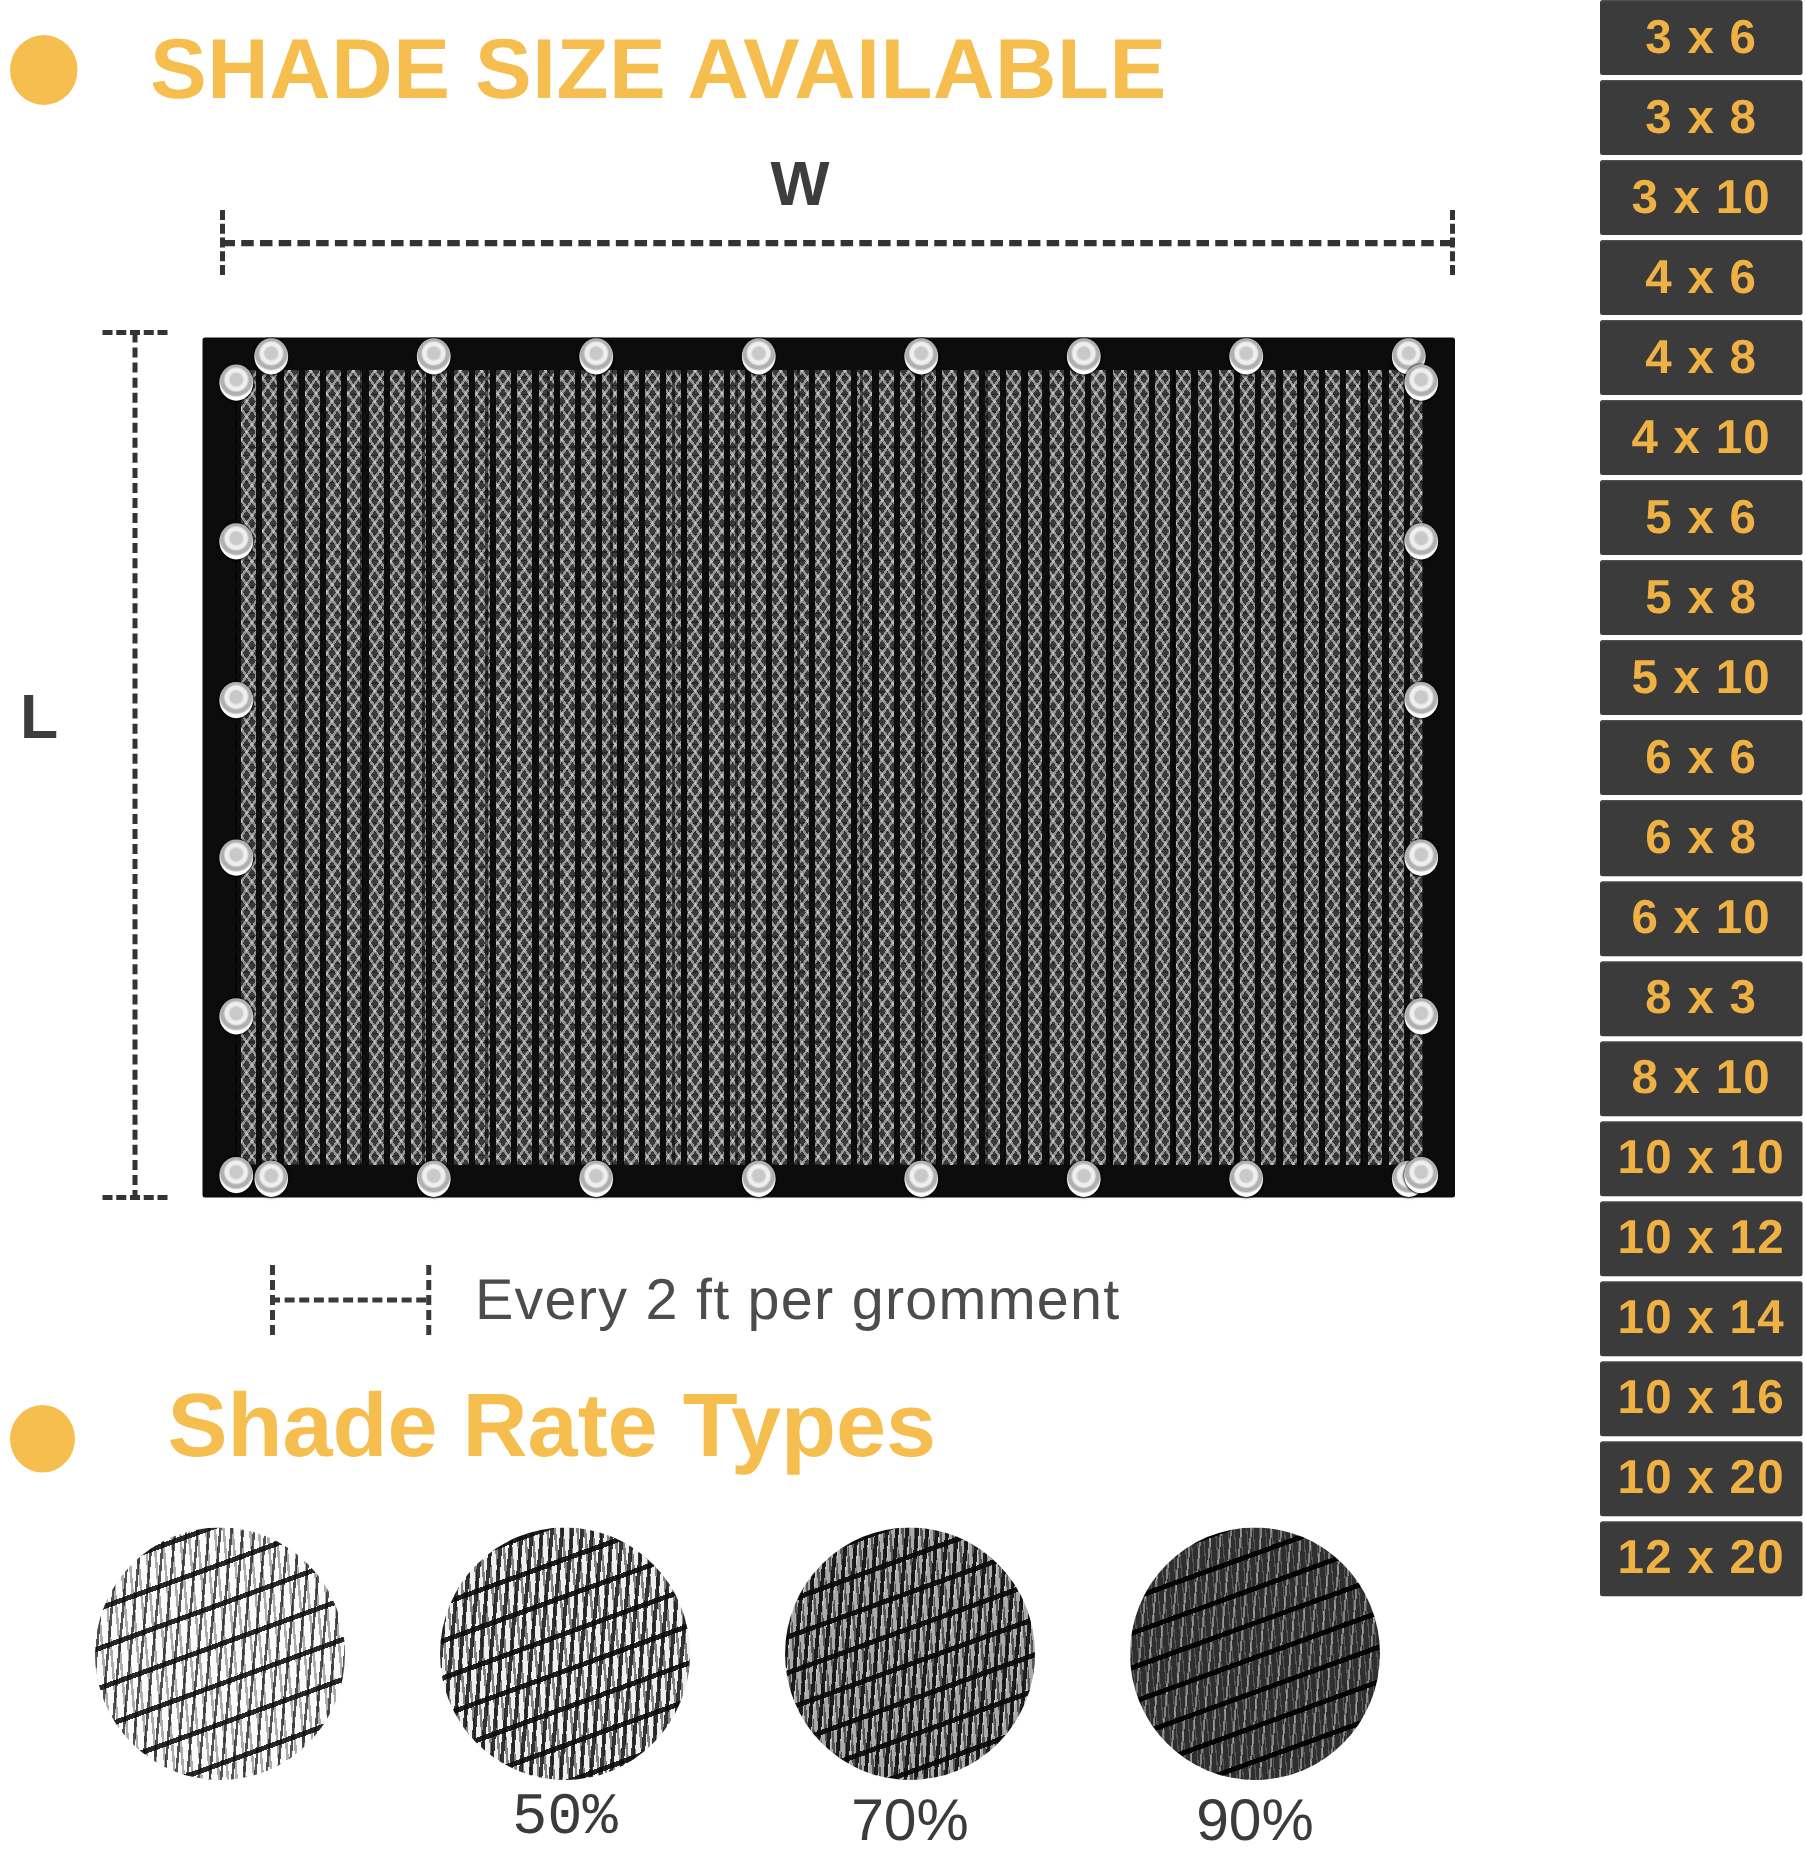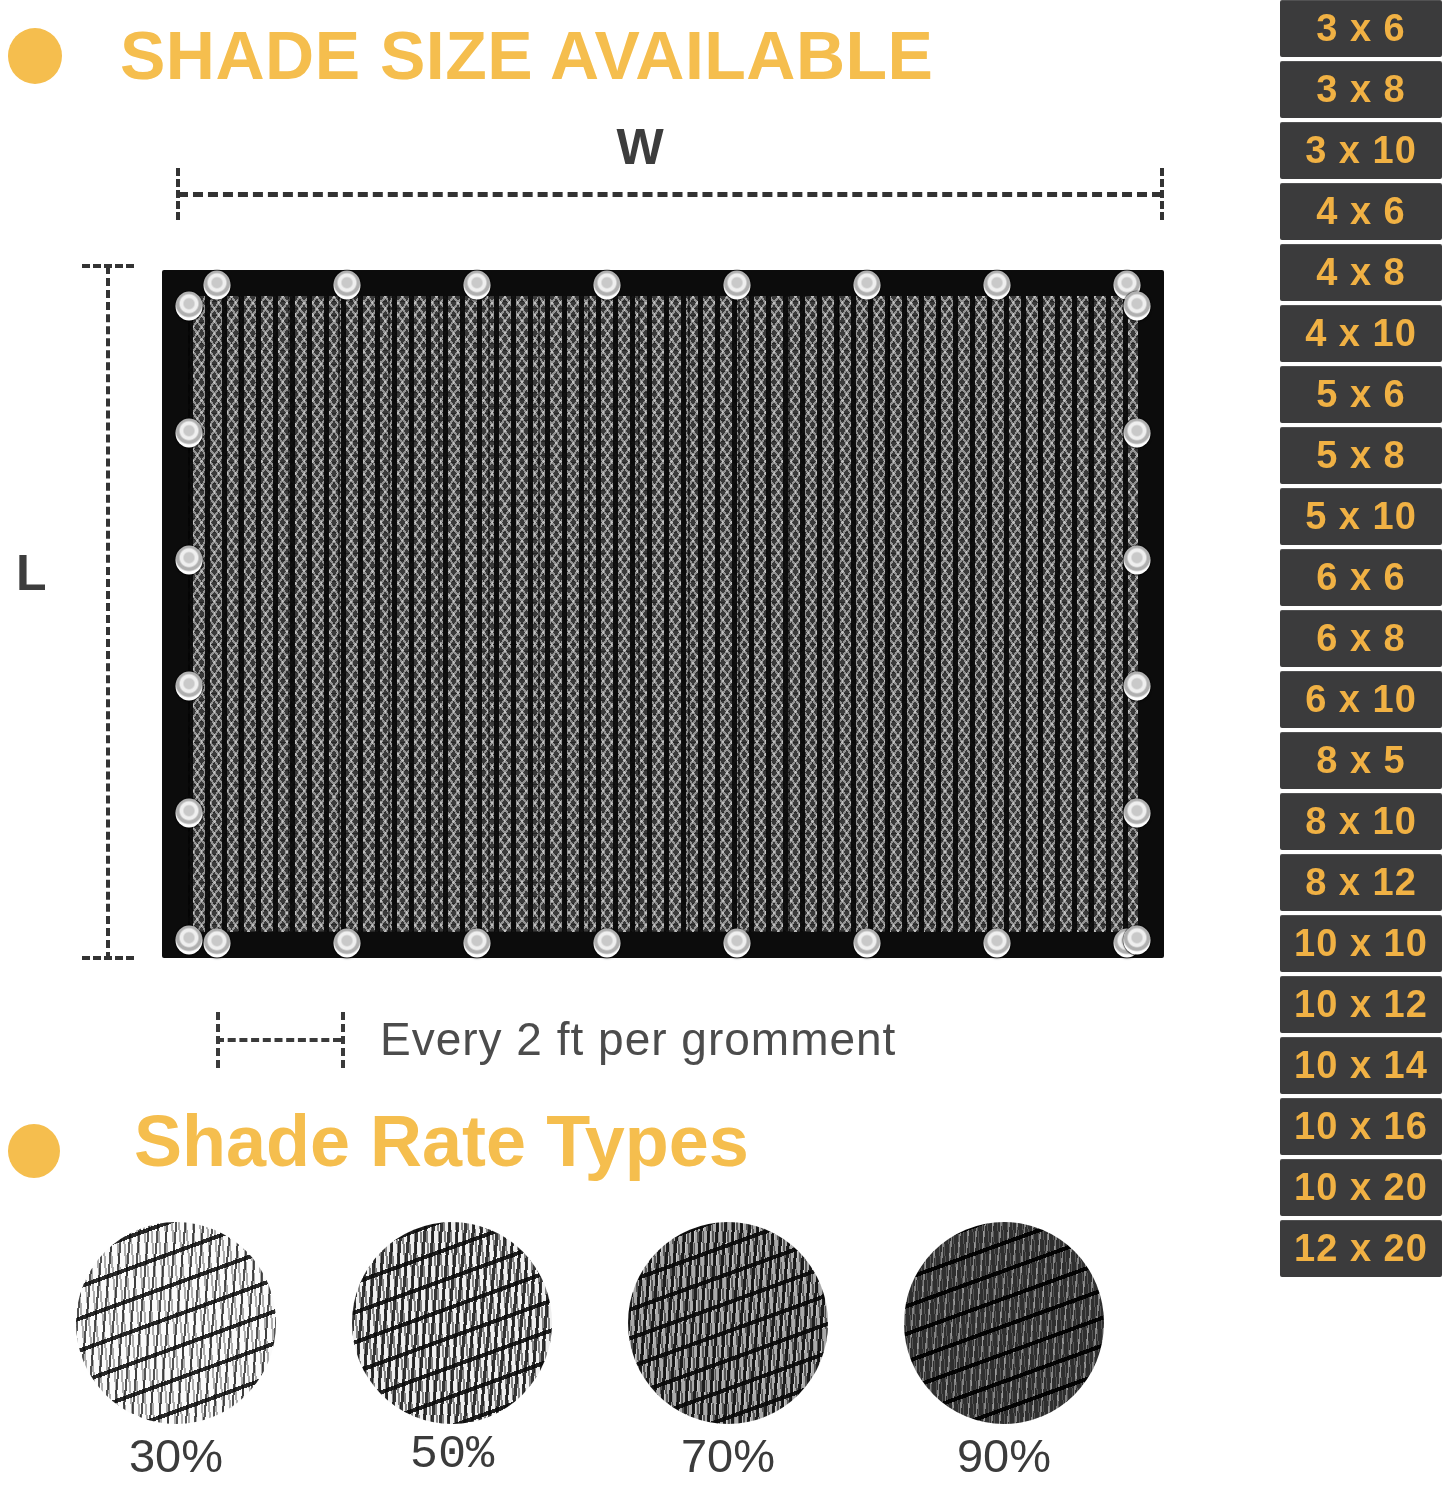--- a/index.html
+++ b/index.html
@@ -143,21 +143,20 @@
   <div class="g-note">Every 2 ft per gromment</div>
 
   <span class="bullet bullet-2"></span>
   <h2 class="h-rates">Shade Rate Types</h2>
 
   <div class="shade-circle rate-30 c-1"></div>
   <div class="shade-circle rate-50 c-2"></div>
   <div class="shade-circle rate-70 c-3"></div>
   <div class="shade-circle rate-90 c-4"></div>
 
-  <div class="rate-label rl-1">30%</div>
   <div class="rate-label rl-2">50%</div>
   <div class="rate-label rl-3">70%</div>
   <div class="rate-label rl-4">90%</div>
 
   <aside class="sizes-column">
     <div class="size-box">
         <span>3 x 6</span>
       </div>
     <div class="size-box">
         <span>3 x 8</span>
@@ -186,27 +185,24 @@
     <div class="size-box">
         <span>6 x 6</span>
       </div>
     <div class="size-box">
         <span>6 x 8</span>
       </div>
     <div class="size-box">
         <span>6 x 10</span>
       </div>
     <div class="size-box">
-        <span>8 x 5</span>
+        <span>8 x 3</span>
       </div>
     <div class="size-box">
         <span>8 x 10</span>
-      </div>
-    <div class="size-box">
-        <span>8 x 12</span>
       </div>
     <div class="size-box">
         <span>10 x 10</span>
       </div>
     <div class="size-box">
         <span>10 x 12</span>
       </div>
     <div class="size-box">
         <span>10 x 14</span>
       </div>

